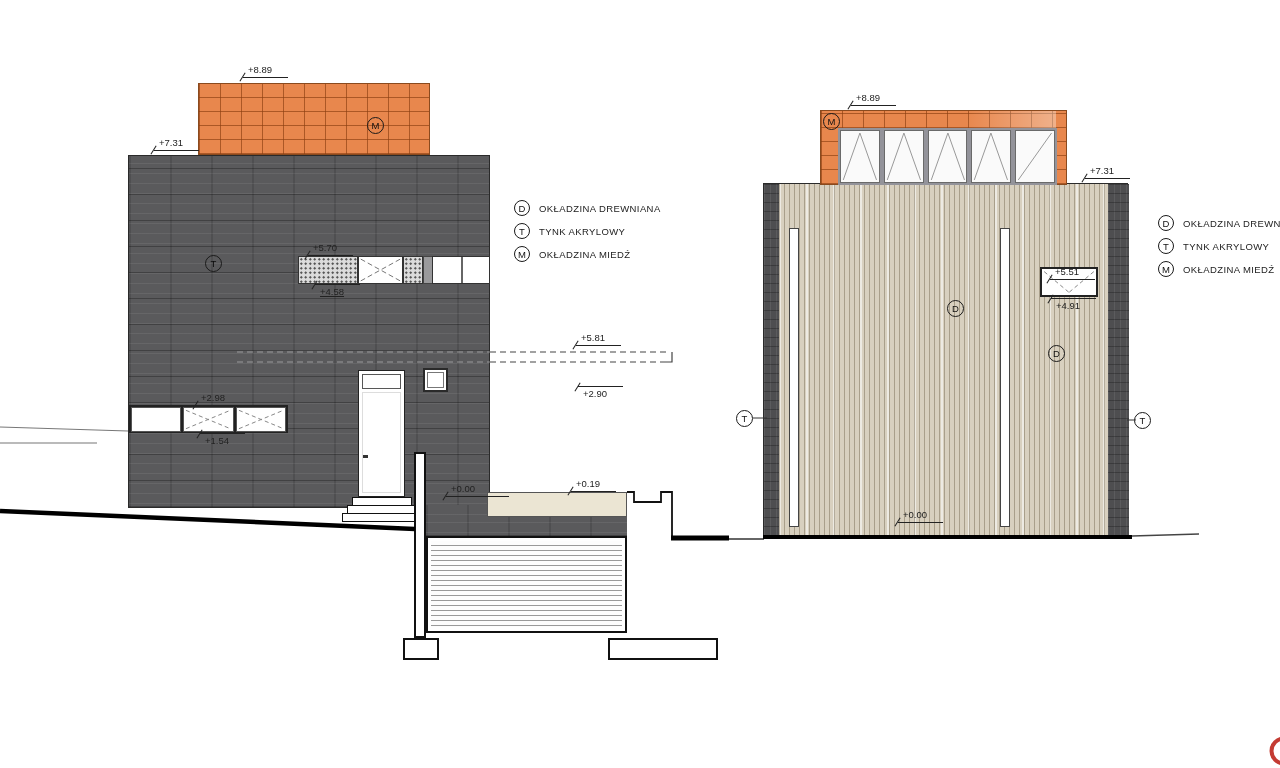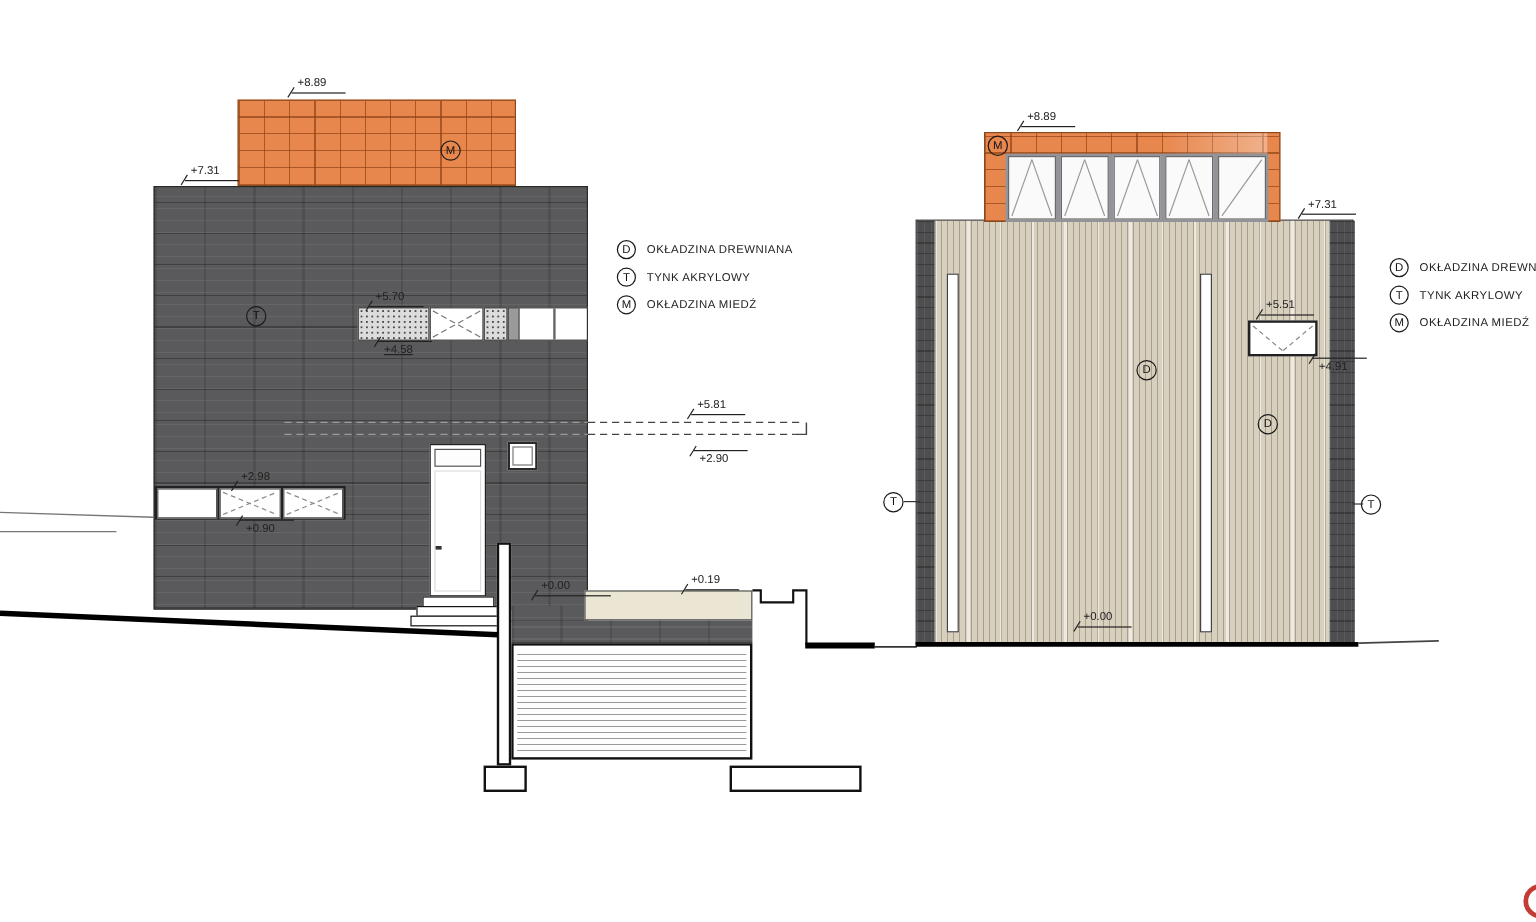--- a/index.html
+++ b/index.html
@@ -203,31 +203,31 @@
   <div class="sym" style="left:947px;top:300px;" data-name="wood-symbol-circle">D</div>
   <div class="sym" style="left:1048px;top:345px;" data-name="wood-symbol-circle">D</div>
   <div class="sym" style="left:736px;top:410px;" data-name="plaster-symbol-circle">T</div>
   <div class="sym" style="left:1134px;top:412px;" data-name="plaster-symbol-circle">T</div>
 
   <span class="lvl" style="left:243px;top:64px;" data-name="level-mark">+8.89</span>
   <span class="lvl" style="left:154px;top:137px;" data-name="level-mark">+7.31</span>
   <span class="lvl" style="left:308px;top:242px;" data-name="level-mark">+5.70</span>
   <span class="lvl below" style="left:315px;top:284px;text-decoration:underline;" data-name="level-mark">+4.58</span>
   <span class="lvl" style="left:576px;top:332px;" data-name="level-mark">+5.81</span>
-  <span class="lvl below" style="left:578px;top:375px;" data-name="level-mark">+2.90</span>
+  <span class="lvl below" style="left:578px;top:386px;" data-name="level-mark">+2.90</span>
   <span class="lvl" style="left:196px;top:392px;" data-name="level-mark">+2.98</span>
-  <span class="lvl below" style="left:200px;top:433px;" data-name="level-mark">+0.90</span>
+  <span class="lvl below" style="left:200px;top:433px;" data-name="level-mark">+1.54</span>
   <span class="lvl wide" style="left:446px;top:483px;" data-name="level-mark">+0.00</span>
 
   <span class="lvl" style="left:571px;top:478px;" data-name="level-mark">+0.19</span>
 
   <span class="lvl" style="left:851px;top:92px;" data-name="level-mark">+8.89</span>
   <span class="lvl" style="left:1085px;top:165px;" data-name="level-mark">+7.31</span>
-  <span class="lvl" style="left:1050px;top:249px;" data-name="level-mark">+5.51</span>
-  <span class="lvl below" style="left:1094px;top:298px;" data-name="level-mark">+4.91</span>
+  <span class="lvl" style="left:1050px;top:266px;" data-name="level-mark">+5.51</span>
+  <span class="lvl below" style="left:1051px;top:298px;" data-name="level-mark">+4.91</span>
   <span class="lvl" style="left:898px;top:509px;" data-name="level-mark">+0.00</span>
 
   <div class="legend" style="left:514px;top:200px;" data-name="materials-legend-left">
     <div class="legend-row" data-name="legend-item">
       <span class="legend-circ" data-name="wood-symbol-icon">D</span>
       <span class="legend-label" data-name="legend-item-label">OKŁADZINA DREWNIANA</span>
     </div>
     <div class="legend-row" data-name="legend-item">
       <span class="legend-circ" data-name="plaster-symbol-icon">T</span>
       <span class="legend-label" data-name="legend-item-label">TYNK AKRYLOWY</span>

